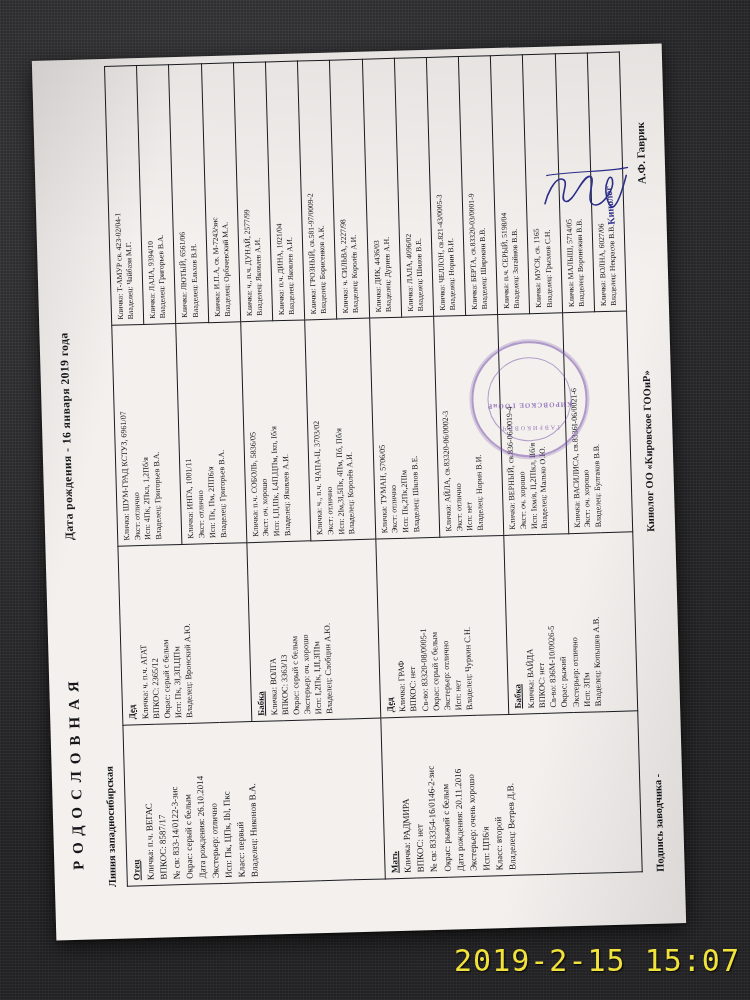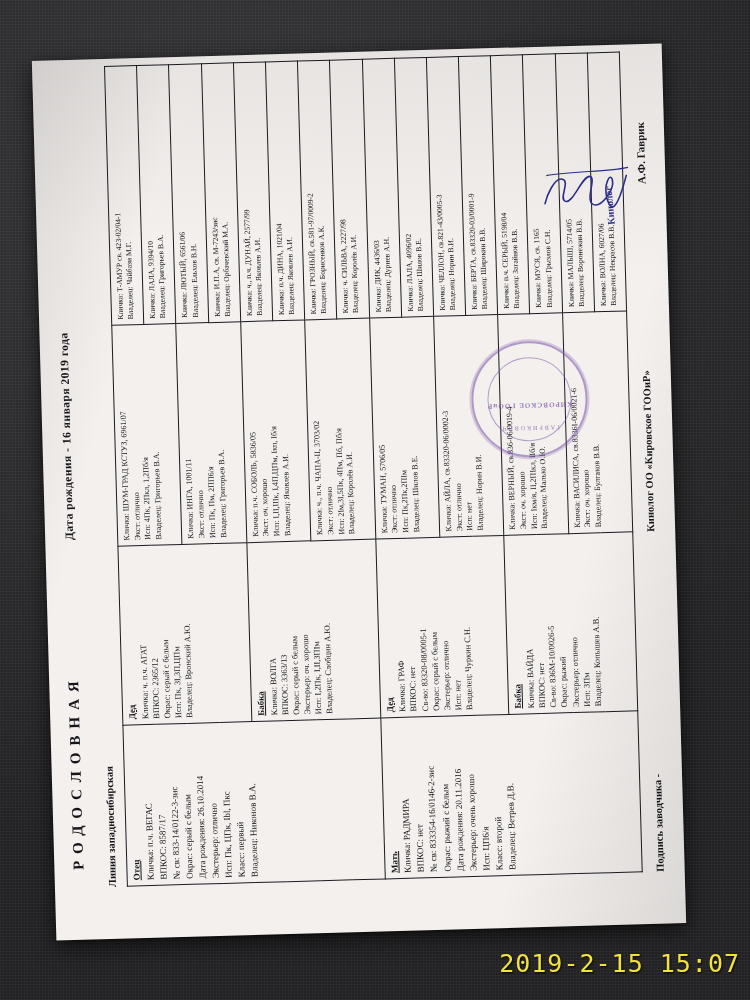--- a/index.html
+++ b/index.html
@@ -119,21 +119,21 @@
   .sig{
     position:absolute;left:690px;top:520px;
     width:90px;height:60px;transform:rotate(-90deg);
     pointer-events:none;
   }
   
   .timestamp{
     position:absolute;right:10px;bottom:22px;
     color:#f2e23c;
     font-family:"DejaVu Sans Mono", monospace;
-    font-size:25px;
+    font-size:30px;
     letter-spacing:1px;
     text-shadow:1px 1px 2px rgba(0,0,0,.9);
   }
 </style>
 </head>
 <body>
 
 <div class="bg"></div>
 
 <div class="sheet">

